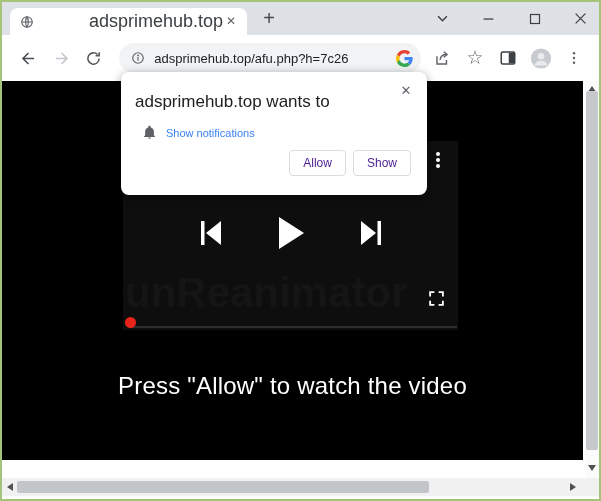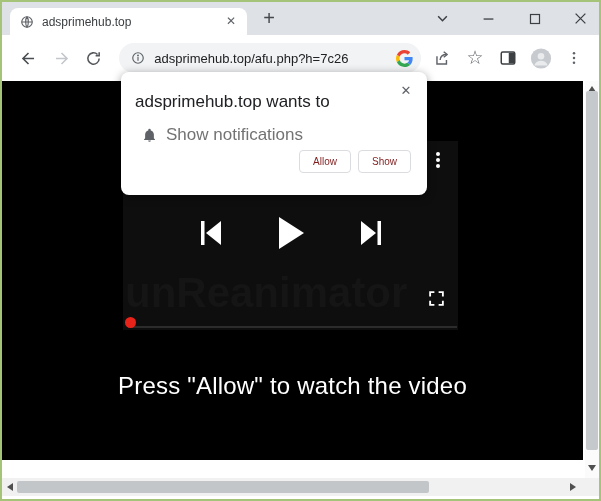--- a/index.html
+++ b/index.html
@@ -5,21 +5,21 @@
   * { margin:0; padding:0; box-sizing:border-box; }
   body { font-family:"Liberation Sans", sans-serif; background:#fff; }
 
   .frame { position:relative; width:601px; height:501px; background:#a5c479; padding:2px; overflow:hidden; }
   .window { width:597px; height:497px; background:#dee1e6; display:flex; flex-direction:column; position:relative; }
 
   
   .tabstrip { height:33px; position:relative; flex:none; }
   .tab { position:absolute; left:8px; top:6px; width:237px; height:27px; background:#fff;
          border-radius:8px 8px 0 0; display:flex; align-items:center; padding:0 8px 0 10px; }
-  .tab-title { flex:1; margin-left:8px; font-size:12px; color:#3c4043; white-space:nowrap; overflow:hidden; }
+  .tab-title { flex:1; margin-left:8px; font-size:18px; color:#3c4043; white-space:nowrap; overflow:hidden;text-align:right; }
   .tab-close { font-size:12px; color:#5f6368; line-height:14px; width:16px; height:16px; text-align:center; cursor:pointer; }
   .newtab { position:absolute; left:254px; top:5px; width:26px; height:24px; font-size:20px; color:#45494d;
             text-align:center; line-height:23px; font-weight:300; }
   .win-controls { position:absolute; right:10px; top:0; height:33px; display:flex; align-items:center; gap:29px; }
   .win-controls .wc { width:17px; height:17px; display:flex; align-items:center; justify-content:center; }
 
   
   .toolbar { height:46px; background:#fff; display:flex; align-items:center; padding:0 14px; flex:none; }
   .nav-ic { width:26px; height:26px; display:flex; align-items:center; justify-content:center; margin-right:7px; }
   .omnibox { margin-left:6px; width:308px; height:30px; border-radius:15px; background:#f1f3f4;
@@ -46,24 +46,24 @@
   .progress { position:absolute; left:5px; right:1px; bottom:2px; height:2px; background:#2c2c2c; }
   .reddot { position:absolute; left:2px; top:176px; width:11px; height:11px; border-radius:50%; background:#e8231a; }
 
   
   .dialog { position:absolute; left:121px; top:72px; width:306px; height:123px; background:#fff;
             border-radius:8px; box-shadow:0 2px 10px rgba(0,0,0,.4); z-index:20; }
   .dlg-close { position:absolute; right:13px; top:11px; font-size:13px; color:#5f6368; width:16px; height:16px;
                text-align:center; line-height:16px; cursor:pointer; }
   .dlg-title { padding:20px 36px 0 14px; font-size:17px; color:#202124; }
   .dlg-row { display:flex; align-items:center; gap:9px; padding:13px 0 0 21px; }
-  .dlg-perm { font-size:17px; color:#737373; }
+  .dlg-perm { font-size:11px; color:#3b82f6; }
   .dlg-buttons { position:absolute; right:16px; top:78px; display:flex; gap:7px; }
-  .dlg-btn { background:#fff; border:1px solid #dadce0; border-radius:4px; color:#7f1d1d;
-             font-size:10px; font-weight:500; padding:5px 13px; font-family:"Liberation Sans",sans-serif; cursor:pointer; }
+  .dlg-btn { background:#fff; border:1px solid #dadce0; border-radius:4px; color:#4c1d95;
+             font-size:12px; font-weight:500; padding:5px 13px; font-family:"Liberation Sans",sans-serif; cursor:pointer; }
 
   
   .vscroll { position:absolute; right:0; top:0; width:14px; height:397px; background:#fbfbfb; }
   .vthumb { position:absolute; left:1px; top:10px; width:12px; height:359px; background:#c6c9cc; border-radius:2px; }
   .varrow { position:absolute; left:3px; width:8px; height:6px; }
   .hscroll { position:absolute; left:0; top:397px; width:583px; height:18px; background:#f1f1f1; }
   .hthumb { position:absolute; left:15px; top:3px; width:412px; height:12px; background:#c3c6c9; border-radius:2px; }
   .harrow { position:absolute; top:5px; width:6px; height:8px; }
   .corner { position:absolute; right:0; top:397px; width:14px; height:18px; background:#f1f1f1; }
 

